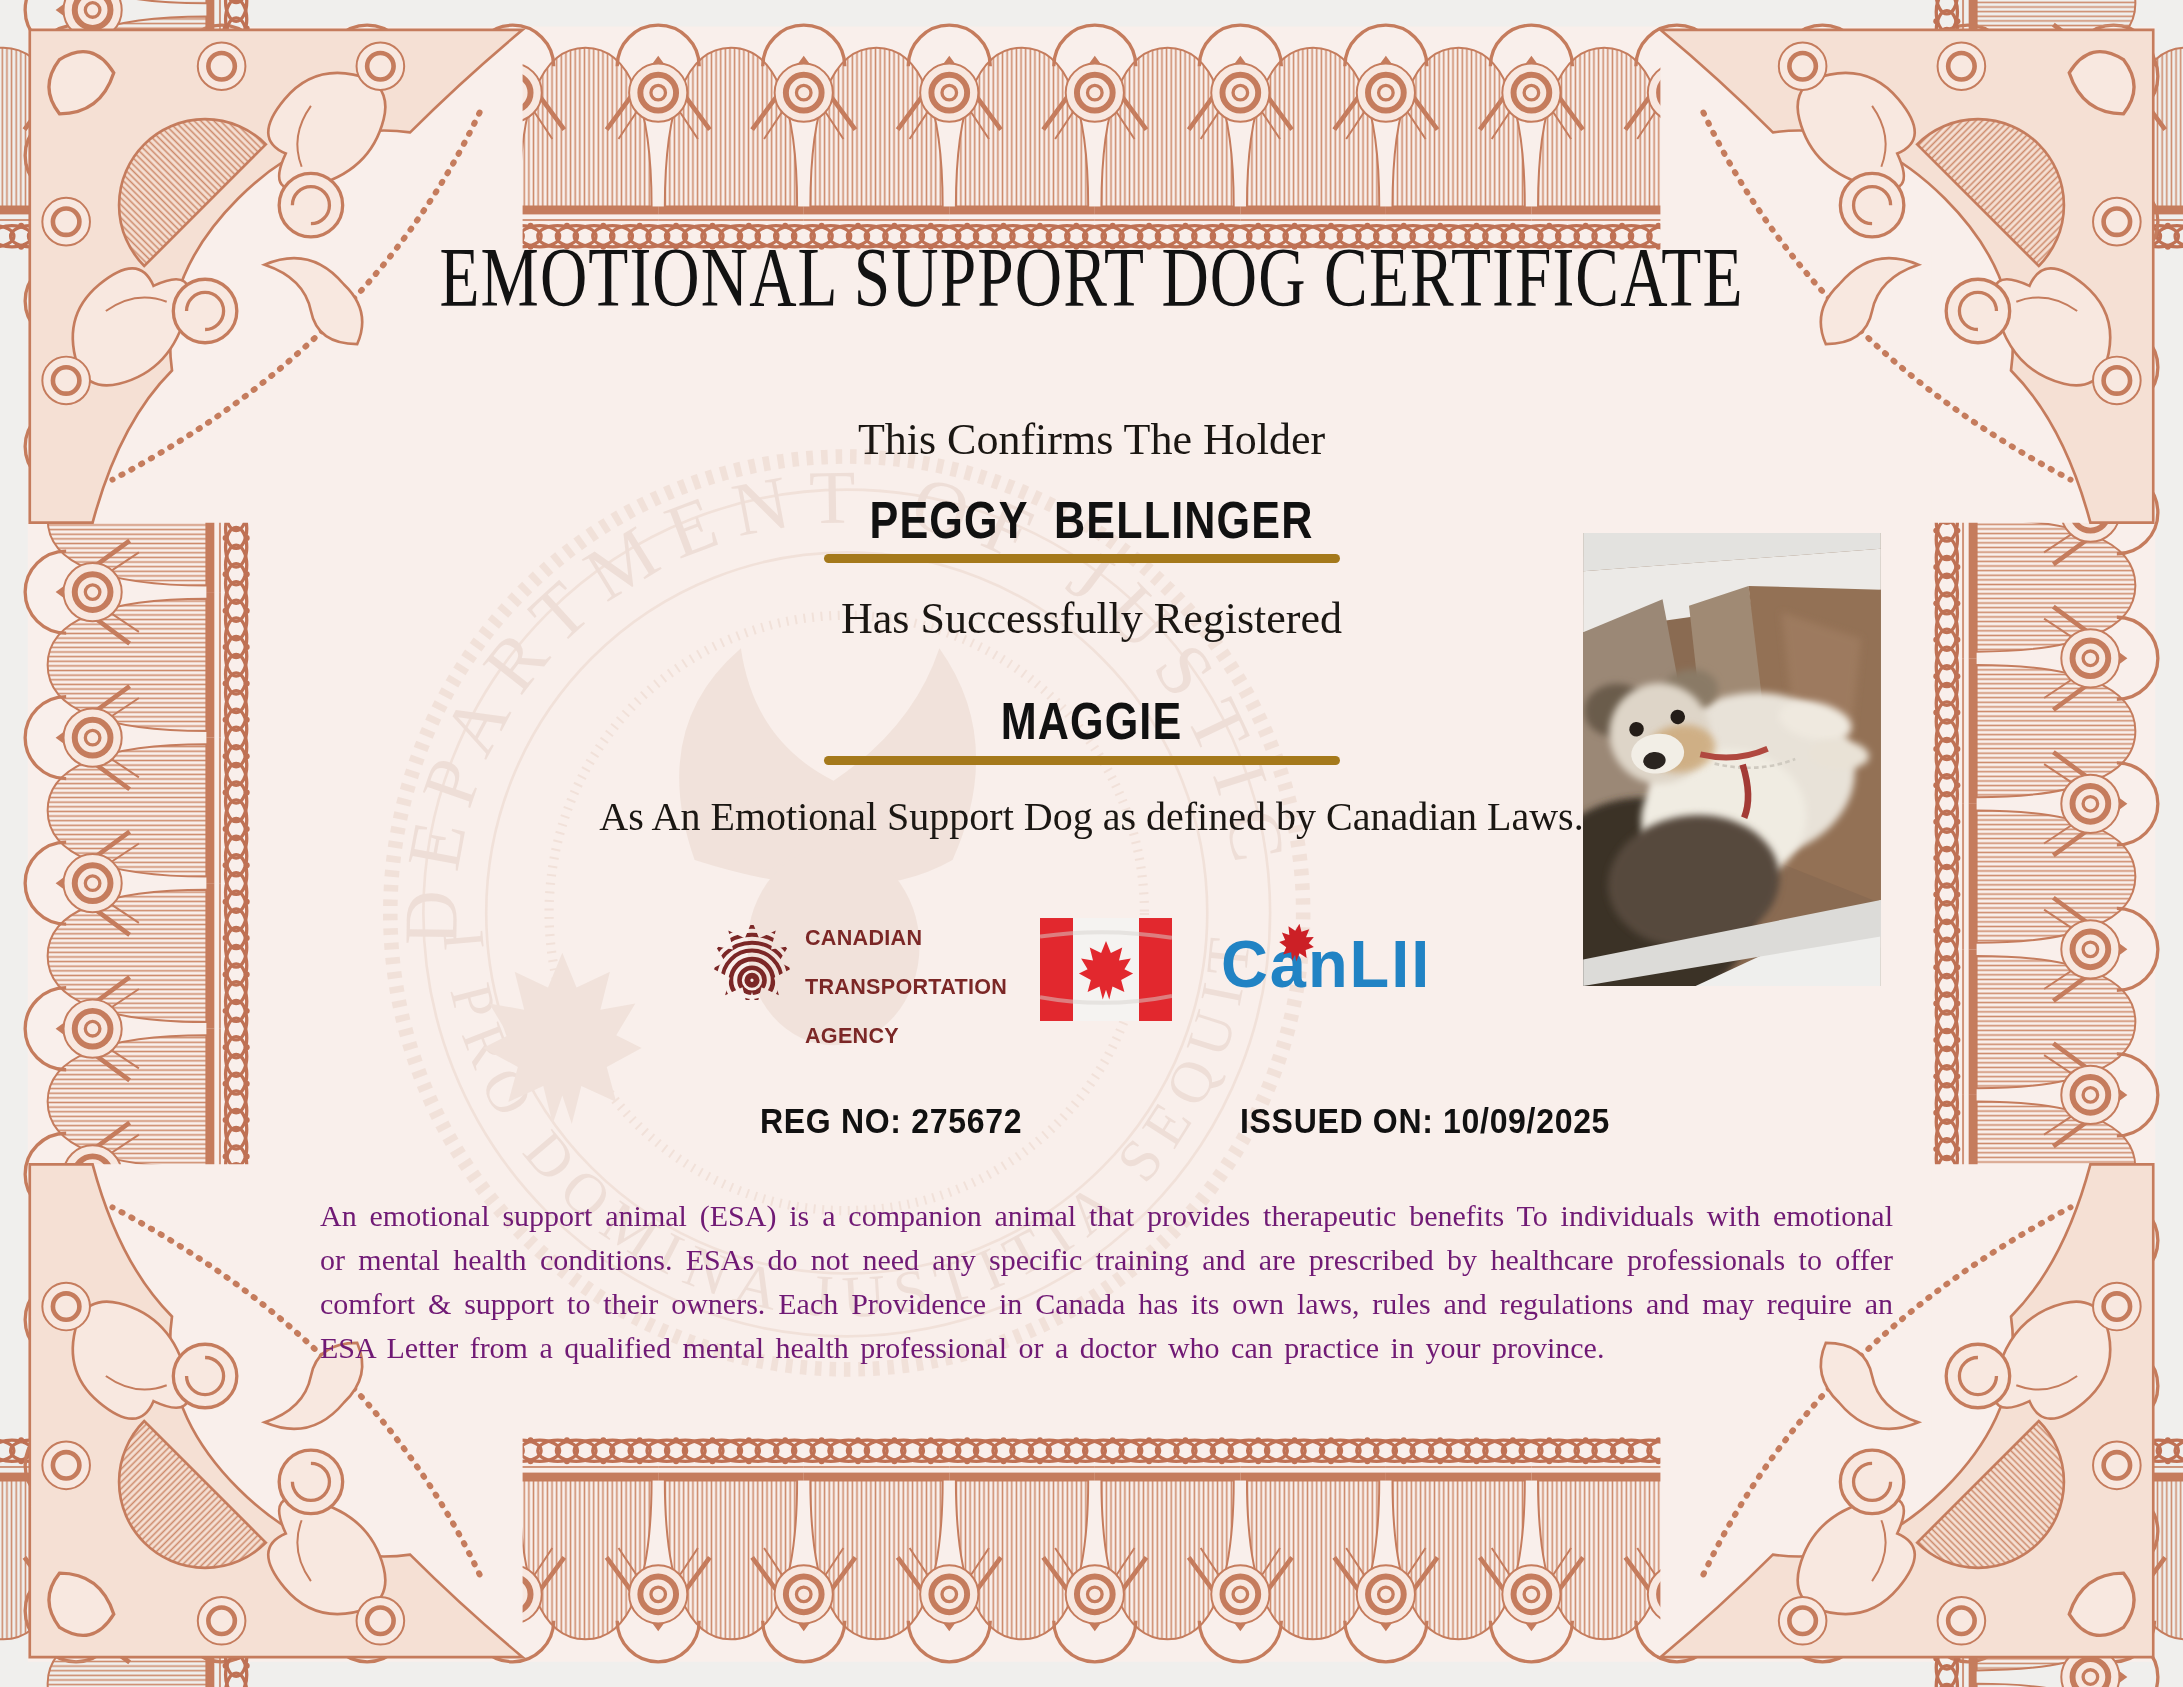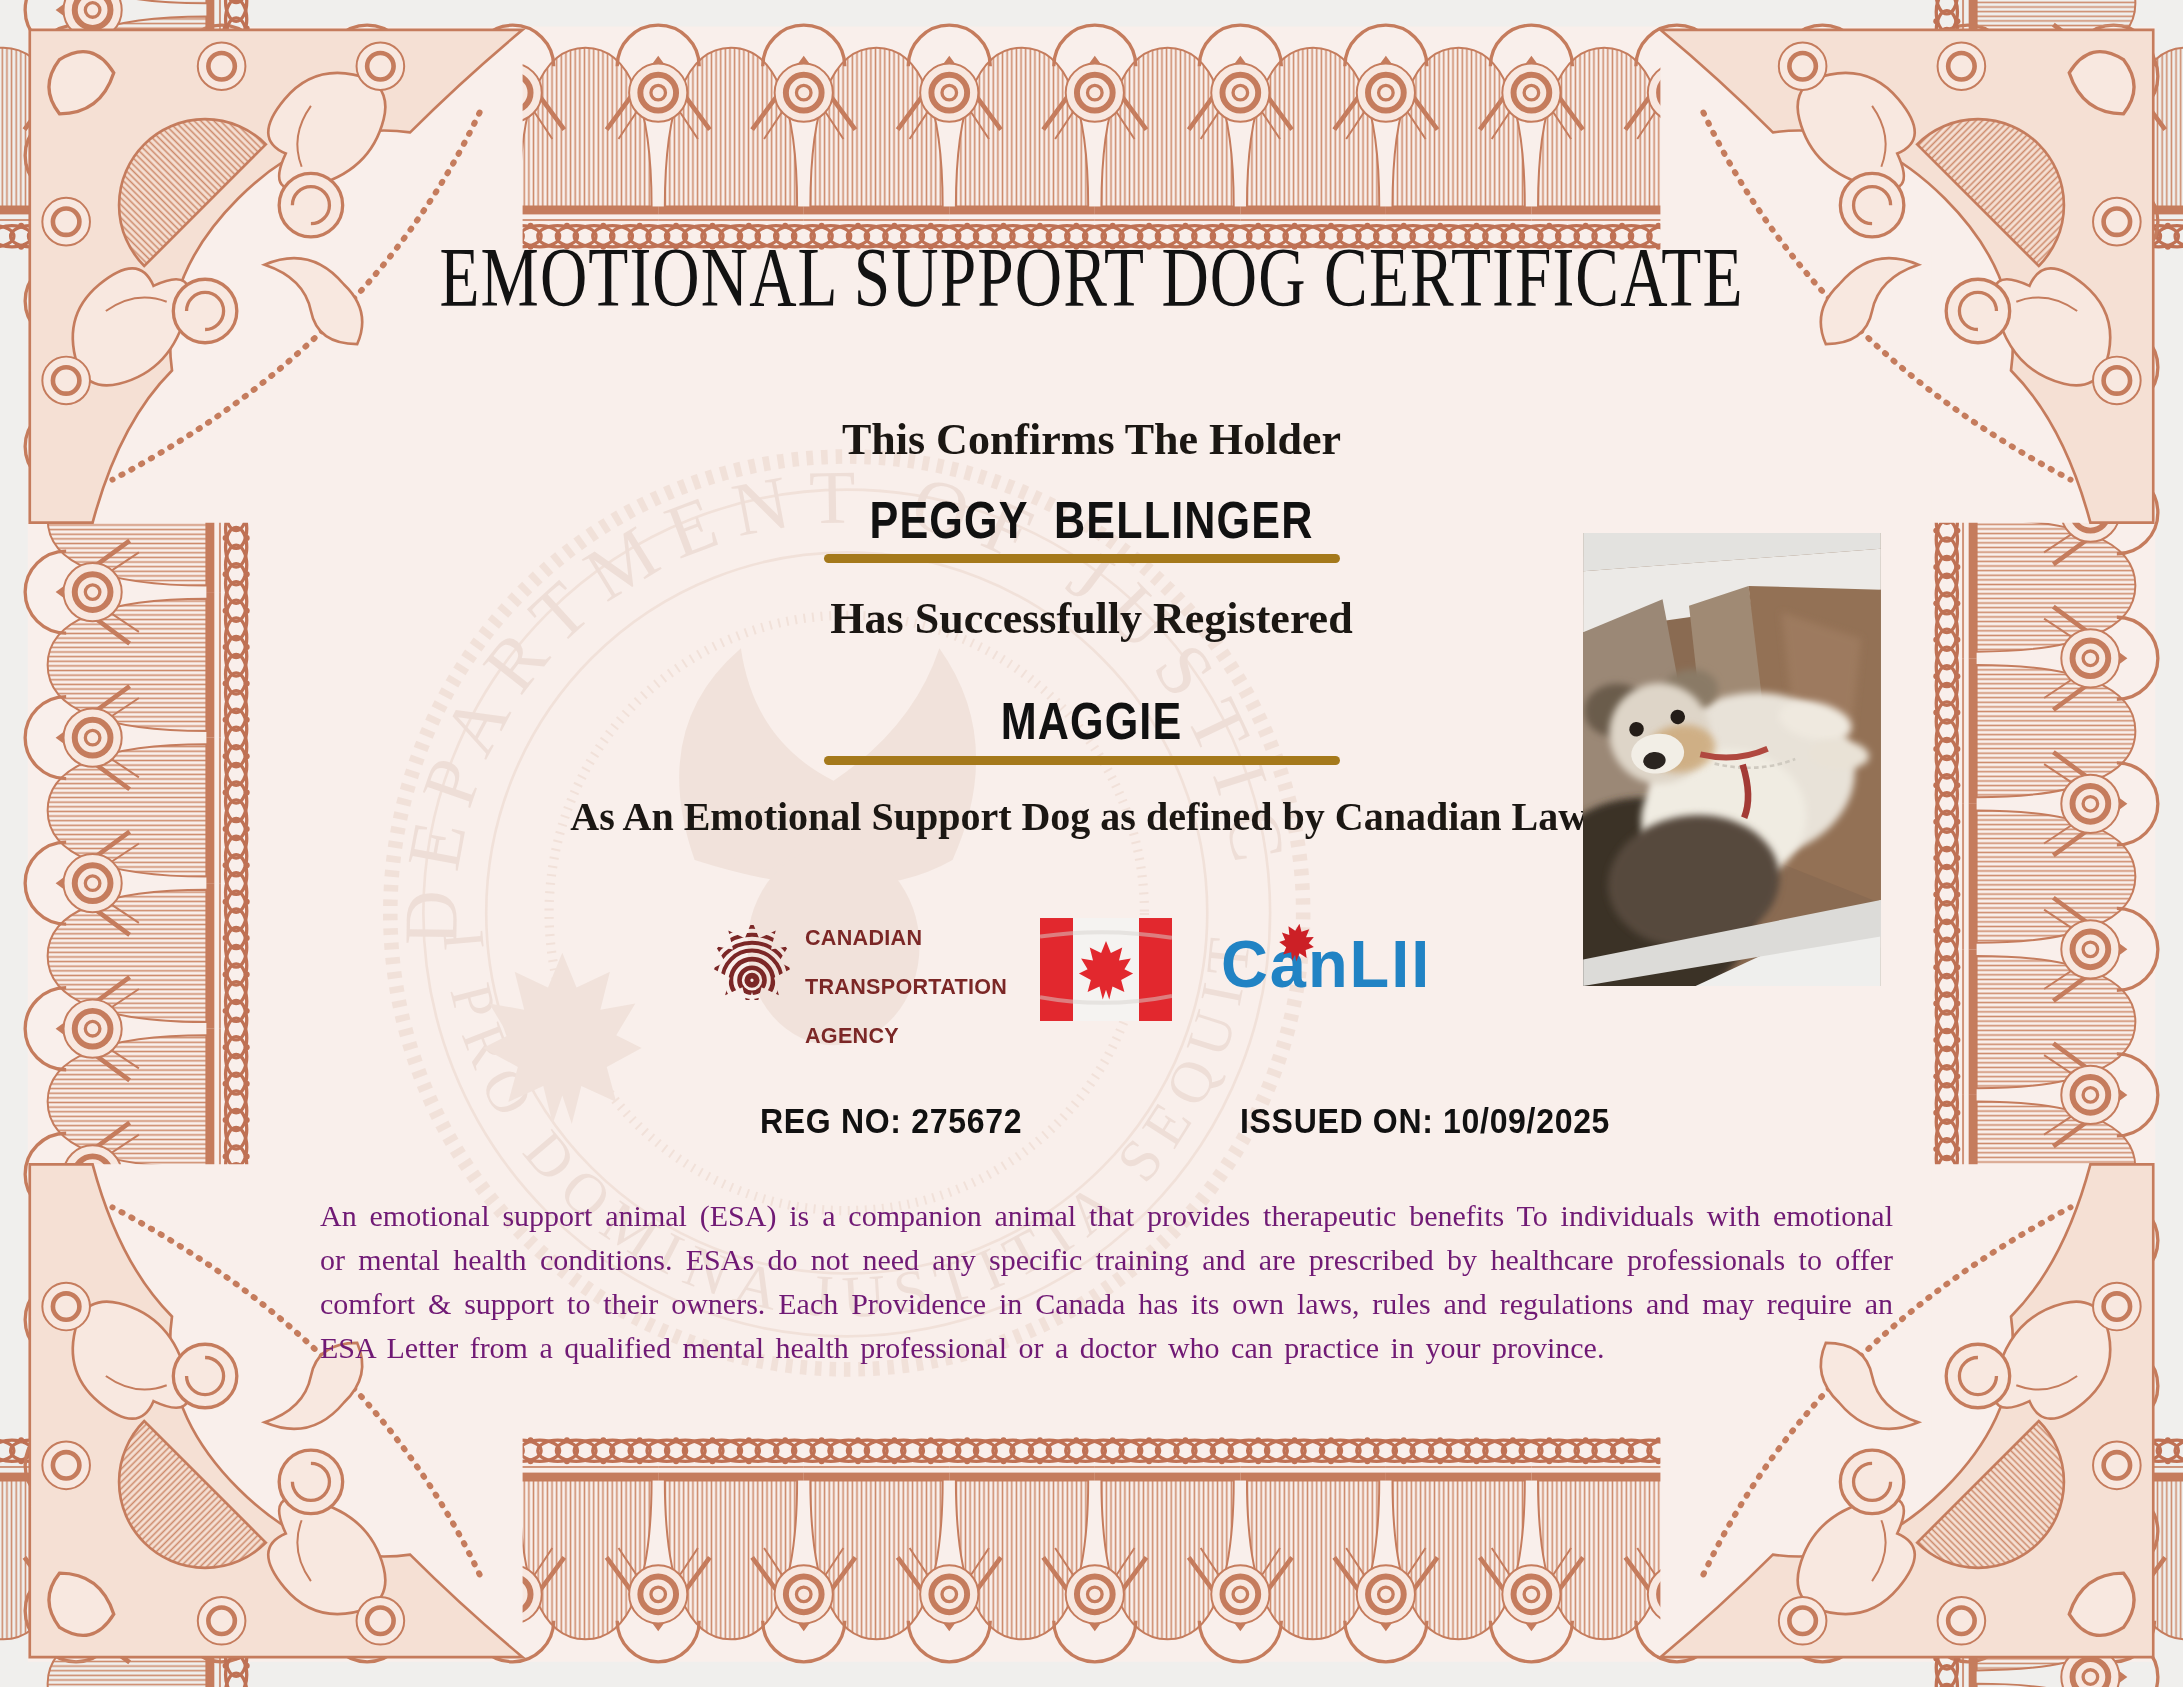--- a/index.html
+++ b/index.html
@@ -2,21 +2,21 @@
 <html style="font-size:10.6px"><head>
 <meta charset="utf-8">
 <style>
   html,body{margin:0;padding:0;background:#f0efed;}
   #page{position:relative;width:2183px;height:1687px;background:#f0efed;overflow:hidden;
         font-family:"Liberation Serif",serif;color:#1b1713;}
   #border-svg{position:absolute;left:0;top:0;}
   .center-line{position:absolute;left:0;width:2183px;text-align:center;white-space:pre;}
   .title{top:233px;font-size:78px;letter-spacing:1.3px;color:#121212;
          transform:scale(0.84,1.08);transform-origin:50% 50%;}
-  .serif-line{font-family:"Liberation Serif",serif;font-weight:bold;}
+  .serif-line{font-family:"Liberation Serif",serif;}
   .confirm{top:414px;font-size:44px;}
   .registered{top:593px;font-size:44px;}
   .definition{top:793px;font-size:40px;}
   .name-line{font-family:"Liberation Sans",sans-serif;font-weight:700;color:#111;
              transform:scale(0.88,1.05);transform-origin:50% 50%;letter-spacing:1.3px;}
   .holder{top:492px;font-size:49px;}
   .dogname{top:693px;font-size:49px;}
   .gold-rule{position:absolute;left:824px;width:516px;height:8.6px;background:#a5791b;border-radius:4.6px;}
   .rule1{top:554px;}
   .rule2{top:756px;}

